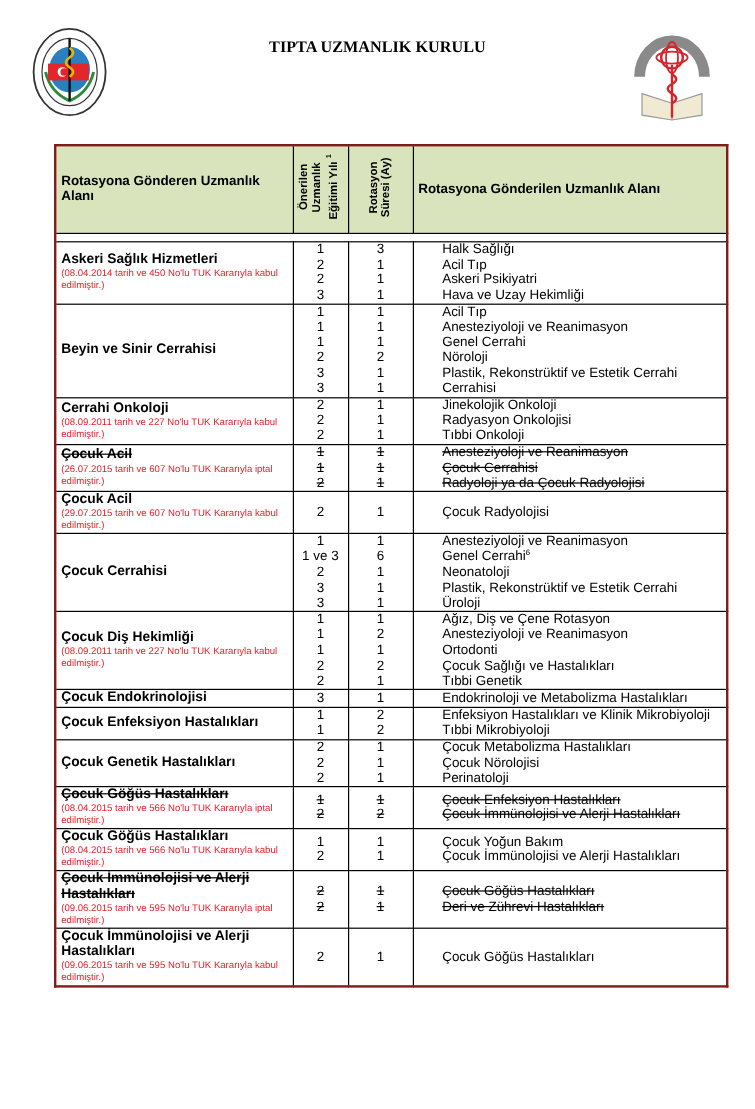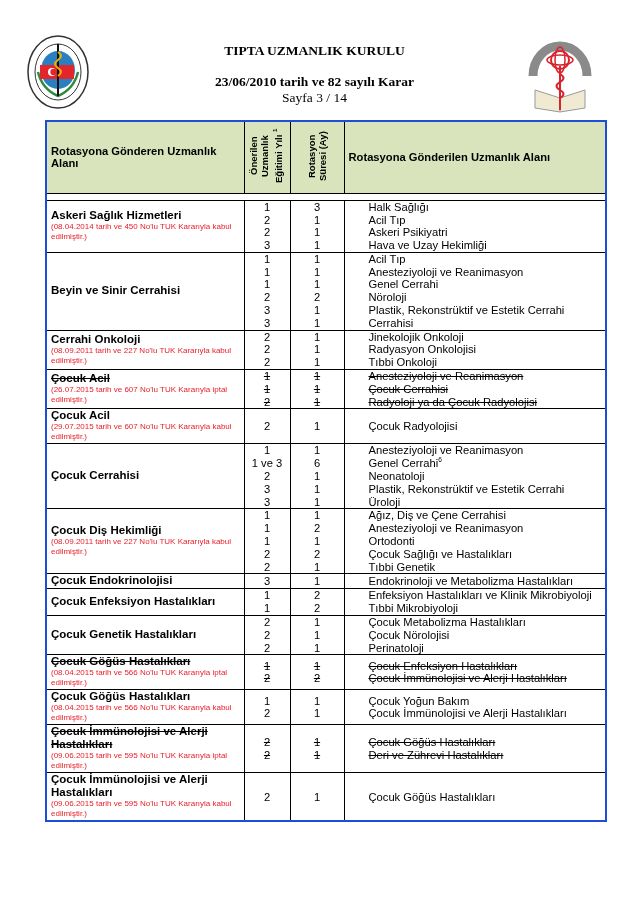--- a/index.html
+++ b/index.html
@@ -1,17 +1,17 @@
 <!DOCTYPE html>
 <html><head>
 <meta charset="utf-8">
 <style>
   html, body { margin: 0; padding: 0; background: #ffffff; }
   body { width: 629px; height: 924px; position: relative; overflow: hidden; font-family: "Liberation Sans", sans-serif; color: #000; }
-  .header { position: absolute; left: 0; top: 0; width: 629px; height: 110px; margin-top: 12px; }
+  .header { position: absolute; left: 0; top: 0; width: 629px; height: 110px; }
   .logo-left { position: absolute; left: 26px; top: 22px; width: 64px; height: 76px; }
   .logo-right { position: absolute; left: 525px; top: 20px; width: 70px; height: 82px; }
   .title { position: absolute; left: 0; width: 629px; text-align: center; font-family: "Liberation Serif", serif; }
   .title.t1 { top: 31px; font-size: 13.5px; font-weight: bold; }
   .title.t2 { top: 62px; font-size: 13.5px; font-weight: bold; }
   .title.t3 { top: 78px; font-size: 13.5px; }
 
   .table-wrap { position: absolute; left: 45px; top: 120px; width: 560px; }
   table { border-collapse: collapse; width: 560px; table-layout: fixed; }
   col.c1 { width: 198px; } col.c2 { width: 46px; } col.c3 { width: 54px; } col.c4 { width: 262px; }
@@ -22,42 +22,40 @@
   .vtext sup { font-size: 6px; }
   .spacer td { border: none; height: 6px; padding: 0; }
   td.src { font-weight: bold; font-size: 11.5px; line-height: 13px; padding-top: 0; padding-bottom: 1px; }
   td.src .note { display: block; font-weight: normal; color: #e8202a; font-size: 8px; line-height: 10px; }
   td.num { text-align: center; }
   td.target { padding-left: 24px; }
   .ln { display: block; height: 12.8px; white-space: nowrap; }
   .struck { text-decoration: line-through; }
   .struck-name { text-decoration: line-through; }
   sup.fn { font-size: 6.5px; vertical-align: super; line-height: 0; }
-  table { border: 2px solid #1d4ed8; }
+  table { border: 2px solid #7f1d1d; }
 </style>
 </head>
 <body>
 
 <div class="header">
   <div class="logo-left">
     <svg width="64" height="76" viewBox="0 0 64 76">
       <ellipse cx="32" cy="38" rx="30" ry="36" fill="#fff" stroke="#333" stroke-width="1.5"></ellipse>
       <ellipse cx="32" cy="38" rx="23" ry="28" fill="none" stroke="#333" stroke-width="1"></ellipse>
       <ellipse cx="32" cy="36" rx="17" ry="19" fill="#2a7fc1"></ellipse>
       <path d="M12 38 Q16 55 32 62 Q48 55 52 38" fill="none" stroke="#2f8a3c" stroke-width="2.5"></path>
       <rect x="14" y="31" width="34" height="14" fill="#e3262b"></rect>
       <circle cx="26" cy="38" r="4" fill="#fff"></circle>
       <circle cx="27.5" cy="38" r="3.2" fill="#e3262b"></circle>
       <rect x="31" y="10" width="2" height="52" fill="#111"></rect>
       <path d="M32 18 Q38 22 32 26 Q26 30 32 34 Q38 38 32 42" fill="none" stroke="#e8b400" stroke-width="2"></path>
     </svg>
   </div>
   <div class="title t1">TIPTA UZMANLIK KURULU</div>
-  <div class="title t2">23/06/2010 tarih ve 82 sayılı Karar</div>
-  <div class="title t3">Sayfa 3 / 14</div>
   <div class="logo-right">
     <svg width="70" height="82" viewBox="0 0 70 82">
       <path d="M8 44 A27 30 0 1 1 62 44" fill="none" stroke="#8a8a8a" stroke-width="9"></path>
       <path d="M10 58 L35 66 L60 58 L60 76 L35 80 L10 76 Z" fill="#f1ead2" stroke="#999" stroke-width="1"></path>
       <line x1="35" y1="66" x2="35" y2="80" stroke="#999"></line>
       <circle cx="35" cy="28" r="9" fill="none" stroke="#d7232b" stroke-width="2"></circle>
       <ellipse cx="35" cy="28" rx="13" ry="5" fill="none" stroke="#d7232b" stroke-width="1.5"></ellipse>
       <ellipse cx="35" cy="28" rx="5" ry="13" fill="none" stroke="#d7232b" stroke-width="1.5"></ellipse>
       <rect x="34" y="34" width="2" height="44" fill="#d7232b"></rect>
       <path d="M35 42 Q42 46 35 50 Q28 54 35 58 Q42 62 35 66" fill="none" stroke="#d7232b" stroke-width="2"></path>
@@ -215,21 +213,21 @@
             <span class="ln">2</span>
           </td>
           <td class="num">
             <span class="ln">1</span>
             <span class="ln">2</span>
             <span class="ln">1</span>
             <span class="ln">2</span>
             <span class="ln">1</span>
           </td>
           <td class="target">
-            <span class="ln"><span>Ağız, Diş ve Çene Cerrahisi</span></span>
+            <span class="ln"><span>Ağız, Diş ve Çene Rotasyon</span></span>
             <span class="ln"><span>Anesteziyoloji ve Reanimasyon</span></span>
             <span class="ln"><span>Ortodonti</span></span>
             <span class="ln"><span>Çocuk Sağlığı ve Hastalıkları</span></span>
             <span class="ln"><span>Tıbbi Genetik</span></span>
           </td>
         </tr>
         <tr>
           <td class="src"><span>Çocuk Endokrinolojisi</span></td>
           <td class="num">
             <span class="ln">3</span>

